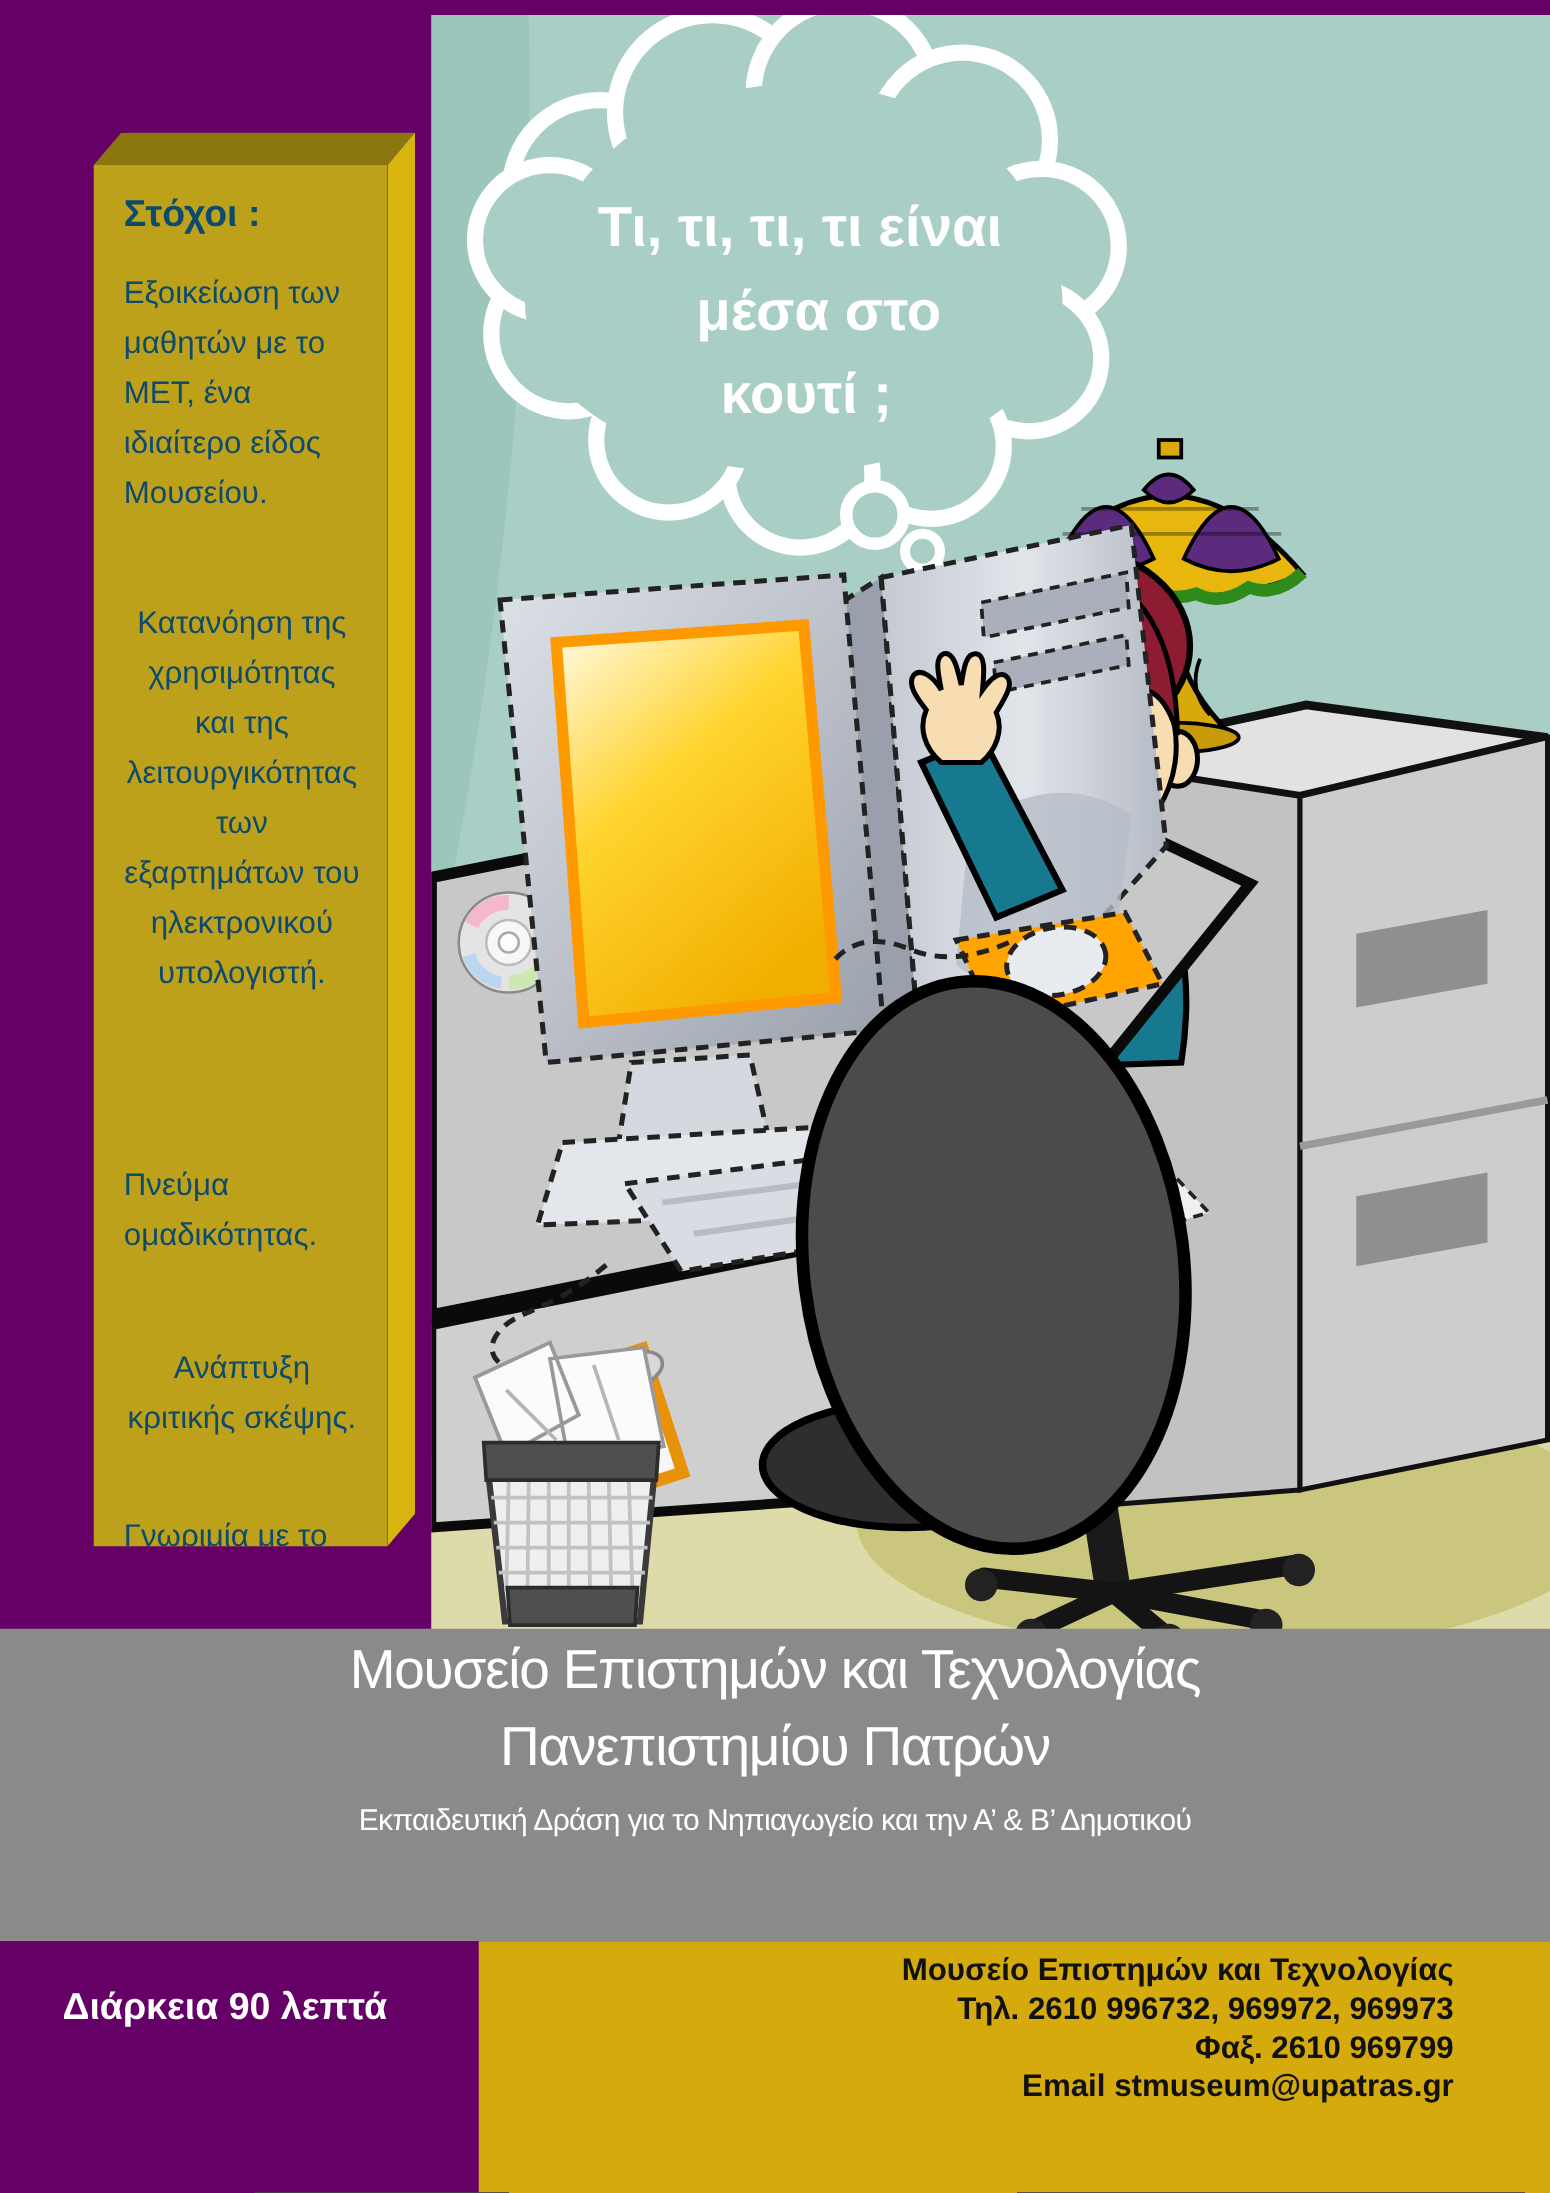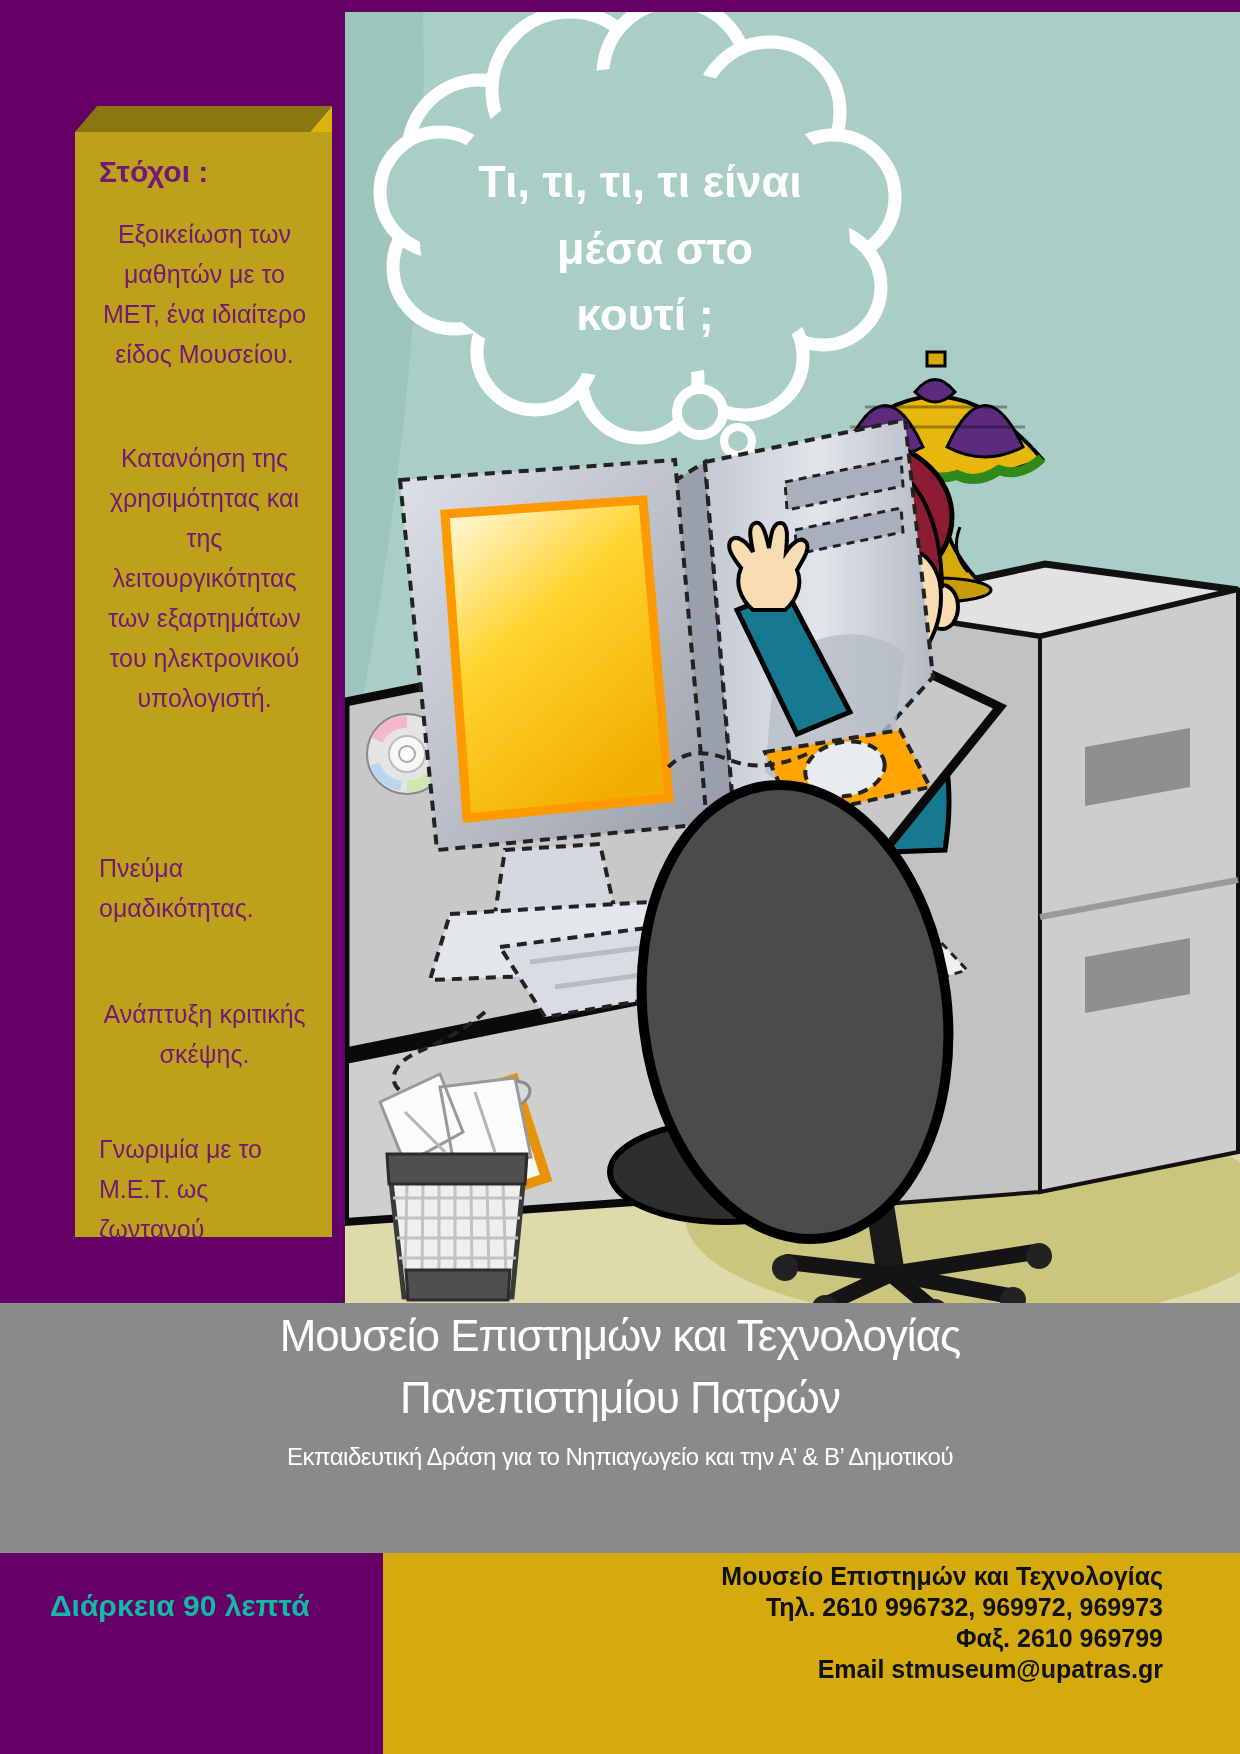--- a/index.html
+++ b/index.html
@@ -12,26 +12,26 @@
   .sidebar{position:absolute;left:0;top:0;width:345px;height:1303px;background:#650067;}
   .box-top{
     position:absolute;left:75px;top:106px;width:257px;height:26px;background:#8a780f;
     clip-path:polygon(8.6% 0,100% 0,91.4% 100%,0 100%);
   }
   .box-right{
     position:absolute;left:310px;top:106px;width:22px;height:1131px;background:#d8b50e;
     clip-path:polygon(100% 0,100% 97.7%,0 100%,0 2.3%);
   }
   .box-front{
-    position:absolute;left:75px;top:132px;width:257px;height:1105px;background:#bea11b;
-    box-sizing:border-box;padding:20px 22px 0 24px;color:#701a75;overflow:hidden;
+    position:absolute;left:75px;top:132px;width:235px;height:1105px;background:#bea11b;
+    box-sizing:border-box;padding:20px 22px 0 24px;color:#0c4a6e;overflow:hidden;
   }
   .box-front h2{margin:0 0 0 0;font-size:30px;font-weight:bold;line-height:40px;}
   .box-front p{margin:0;font-size:25px;line-height:40px;font-weight:normal;}
-  .obj-1{margin-top:22px !important;text-align:center;}
+  .obj-1{margin-top:22px !important;}
   .obj-2{margin-top:64px !important;text-align:center;}
   .obj-3{margin-top:130px !important;}
   .obj-4{margin-top:66px !important;text-align:center;}
   .obj-5{margin-top:55px !important;}
   
   .scene-wrap{position:absolute;left:345px;top:12px;width:895px;height:1303px;}
   
   .gray-band{
     position:absolute;left:0;top:1303px;width:1240px;height:250px;background:#8a8a8a;
     color:#ffffff;text-align:center;
@@ -39,21 +39,21 @@
   .band-title{position:absolute;left:0;width:100%;font-size:44px;letter-spacing:-1px;font-weight:normal;}
   .band-title.l1{top:8px;}
   .band-title.l2{top:70px;}
   .band-subtitle{position:absolute;left:0;top:140px;width:100%;font-size:24px;letter-spacing:-0.5px;}
   .band-main-title{
     position:absolute;left:0;top:176px;width:100%;font-size:45px;font-weight:bold;letter-spacing:-1px;
     text-shadow:3px 3px 0 rgba(60,60,60,0.75);
   }
   
   .footer-purple{position:absolute;left:0;top:1553px;width:383px;height:201px;background:#650067;}
-  .footer-duration{position:absolute;left:50px;top:36px;color:#14b8a6;font-size:30px;font-weight:bold;}
+  .footer-duration{position:absolute;left:50px;top:36px;color:#ffffff;font-size:30px;font-weight:bold;}
   .footer-gold{position:absolute;left:383px;top:1553px;width:857px;height:201px;background:#d5aa0d;}
   .footer-contact{
     position:absolute;right:77px;top:8px;text-align:right;color:#111111;
     font-size:25px;font-weight:bold;line-height:31px;
   }
   .footer-contact div{white-space:nowrap;}
 </style>
 </head>
 <body>
 

